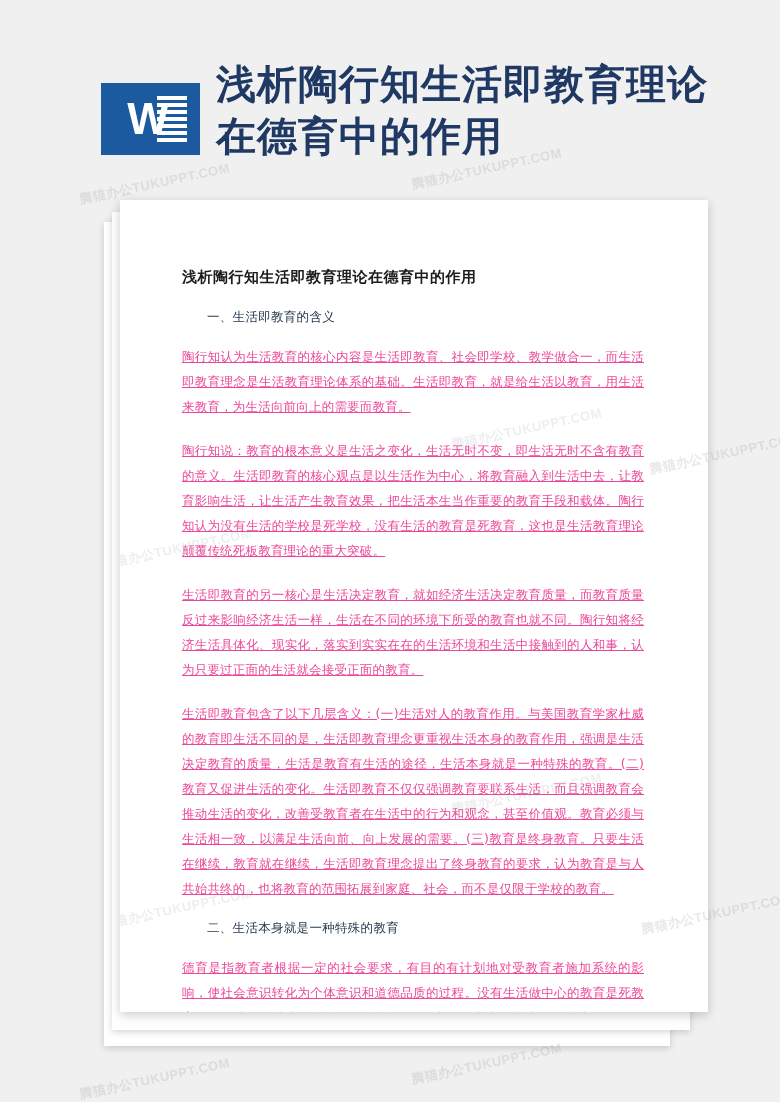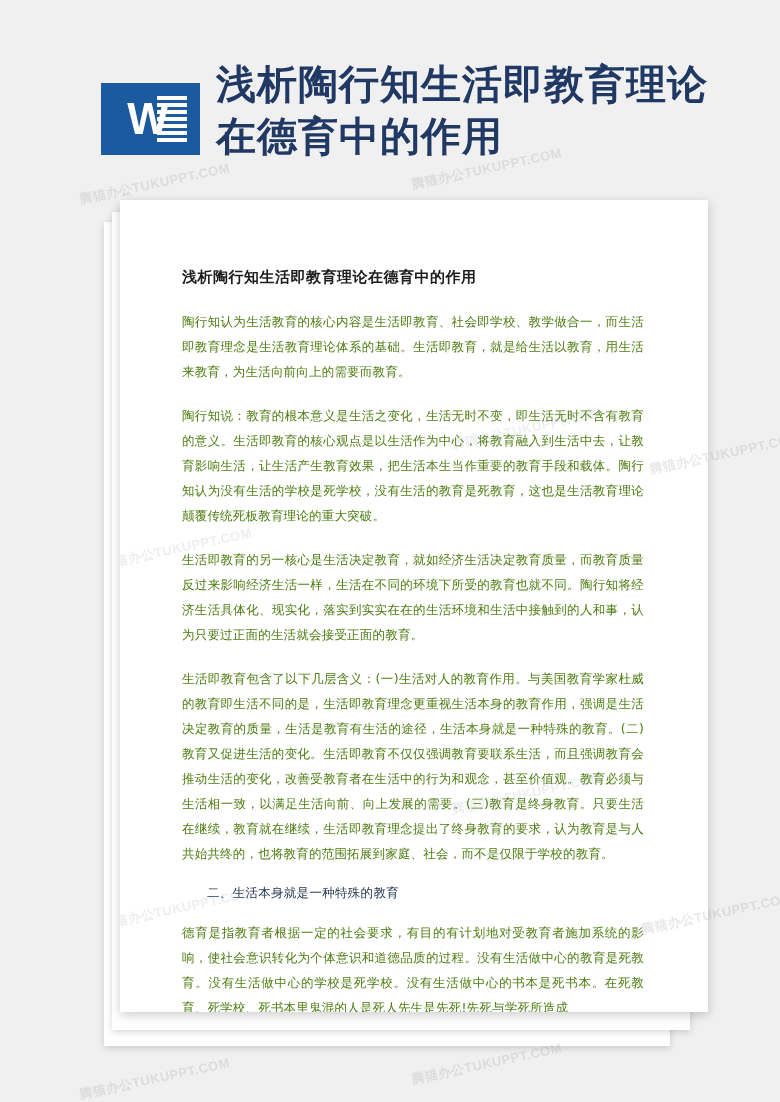--- a/index.html
+++ b/index.html
@@ -119,24 +119,25 @@
     font-size: 12.5px;
     color: #25394f;
     text-indent: 25px;
     margin-bottom: 18px;
     letter-spacing: 0.3px;
   }
   .doc-para {
     font-family: "DejaVu Sans", "Liberation Sans", sans-serif;
     font-size: 12.5px;
     line-height: 25px;
-    color: #4d7c0f;
+    color: #ec4899;
     text-align: justify;
     margin-bottom: 19px;
     letter-spacing: 0.2px;
+    text-decoration: underline;
   }
 
   
   .wm {
     position: absolute;
     color: rgba(120,120,120,0.17);
     font-size: 13px;
     font-family: "Liberation Sans", sans-serif;
     white-space: nowrap;
     transform: rotate(-12deg);
@@ -169,20 +170,21 @@
   </div>
   <div class="header-title">浅析陶行知生活即教育理论在德育中的作用</div>
 </div>
 
 <div class="sheet sheet-back2"></div>
 <div class="sheet sheet-back1"></div>
 
 <div class="sheet sheet-front">
   <div class="doc-inner">
     <div class="doc-title">浅析陶行知生活即教育理论在德育中的作用</div>
+    <div class="doc-heading">一、生活即教育的含义</div>
     <div class="doc-para">陶行知认为生活教育的核心内容是生活即教育、社会即学校、教学做合一，而生活即教育理念是生活教育理论体系的基础。生活即教育，就是给生活以教育，用生活来教育，为生活向前向上的需要而教育。</div>
     <div class="doc-para">陶行知说：教育的根本意义是生活之变化，生活无时不变，即生活无时不含有教育的意义。生活即教育的核心观点是以生活作为中心，将教育融入到生活中去，让教育影响生活，让生活产生教育效果，把生活本生当作重要的教育手段和载体。陶行知认为没有生活的学校是死学校，没有生活的教育是死教育，这也是生活教育理论颠覆传统死板教育理论的重大突破。</div>
     <div class="doc-para">生活即教育的另一核心是生活决定教育，就如经济生活决定教育质量，而教育质量反过来影响经济生活一样，生活在不同的环境下所受的教育也就不同。陶行知将经济生活具体化、现实化，落实到实实在在的生活环境和生活中接触到的人和事，认为只要过正面的生活就会接受正面的教育。</div>
     <div class="doc-para">生活即教育包含了以下几层含义：(一)生活对人的教育作用。与美国教育学家杜威的教育即生活不同的是，生活即教育理念更重视生活本身的教育作用，强调是生活决定教育的质量，生活是教育有生活的途径，生活本身就是一种特殊的教育。(二)教育又促进生活的变化。生活即教育不仅仅强调教育要联系生活，而且强调教育会推动生活的变化，改善受教育者在生活中的行为和观念，甚至价值观。教育必须与生活相一致，以满足生活向前、向上发展的需要。(三)教育是终身教育。只要生活在继续，教育就在继续，生活即教育理念提出了终身教育的要求，认为教育是与人共始共终的，也将教育的范围拓展到家庭、社会，而不是仅限于学校的教育。</div>
     <div class="doc-heading">二、生活本身就是一种特殊的教育</div>
     <div class="doc-para">德育是指教育者根据一定的社会要求，有目的有计划地对受教育者施加系统的影响，使社会意识转化为个体意识和道德品质的过程。没有生活做中心的教育是死教育。没有生活做中心的学校是死学校。没有生活做中心的书本是死书本。在死教育、死学校、死书本里鬼混的人是死人先生是先死!先死与学死所造成</div>
   </div>
 
   <div class="wm wm-ondoc" style="left:-20px; top:340px;">腾猫办公TUKUPPT.COM</div>
   <div class="wm wm-ondoc" style="left:330px; top:220px;">腾猫办公TUKUPPT.COM</div>

